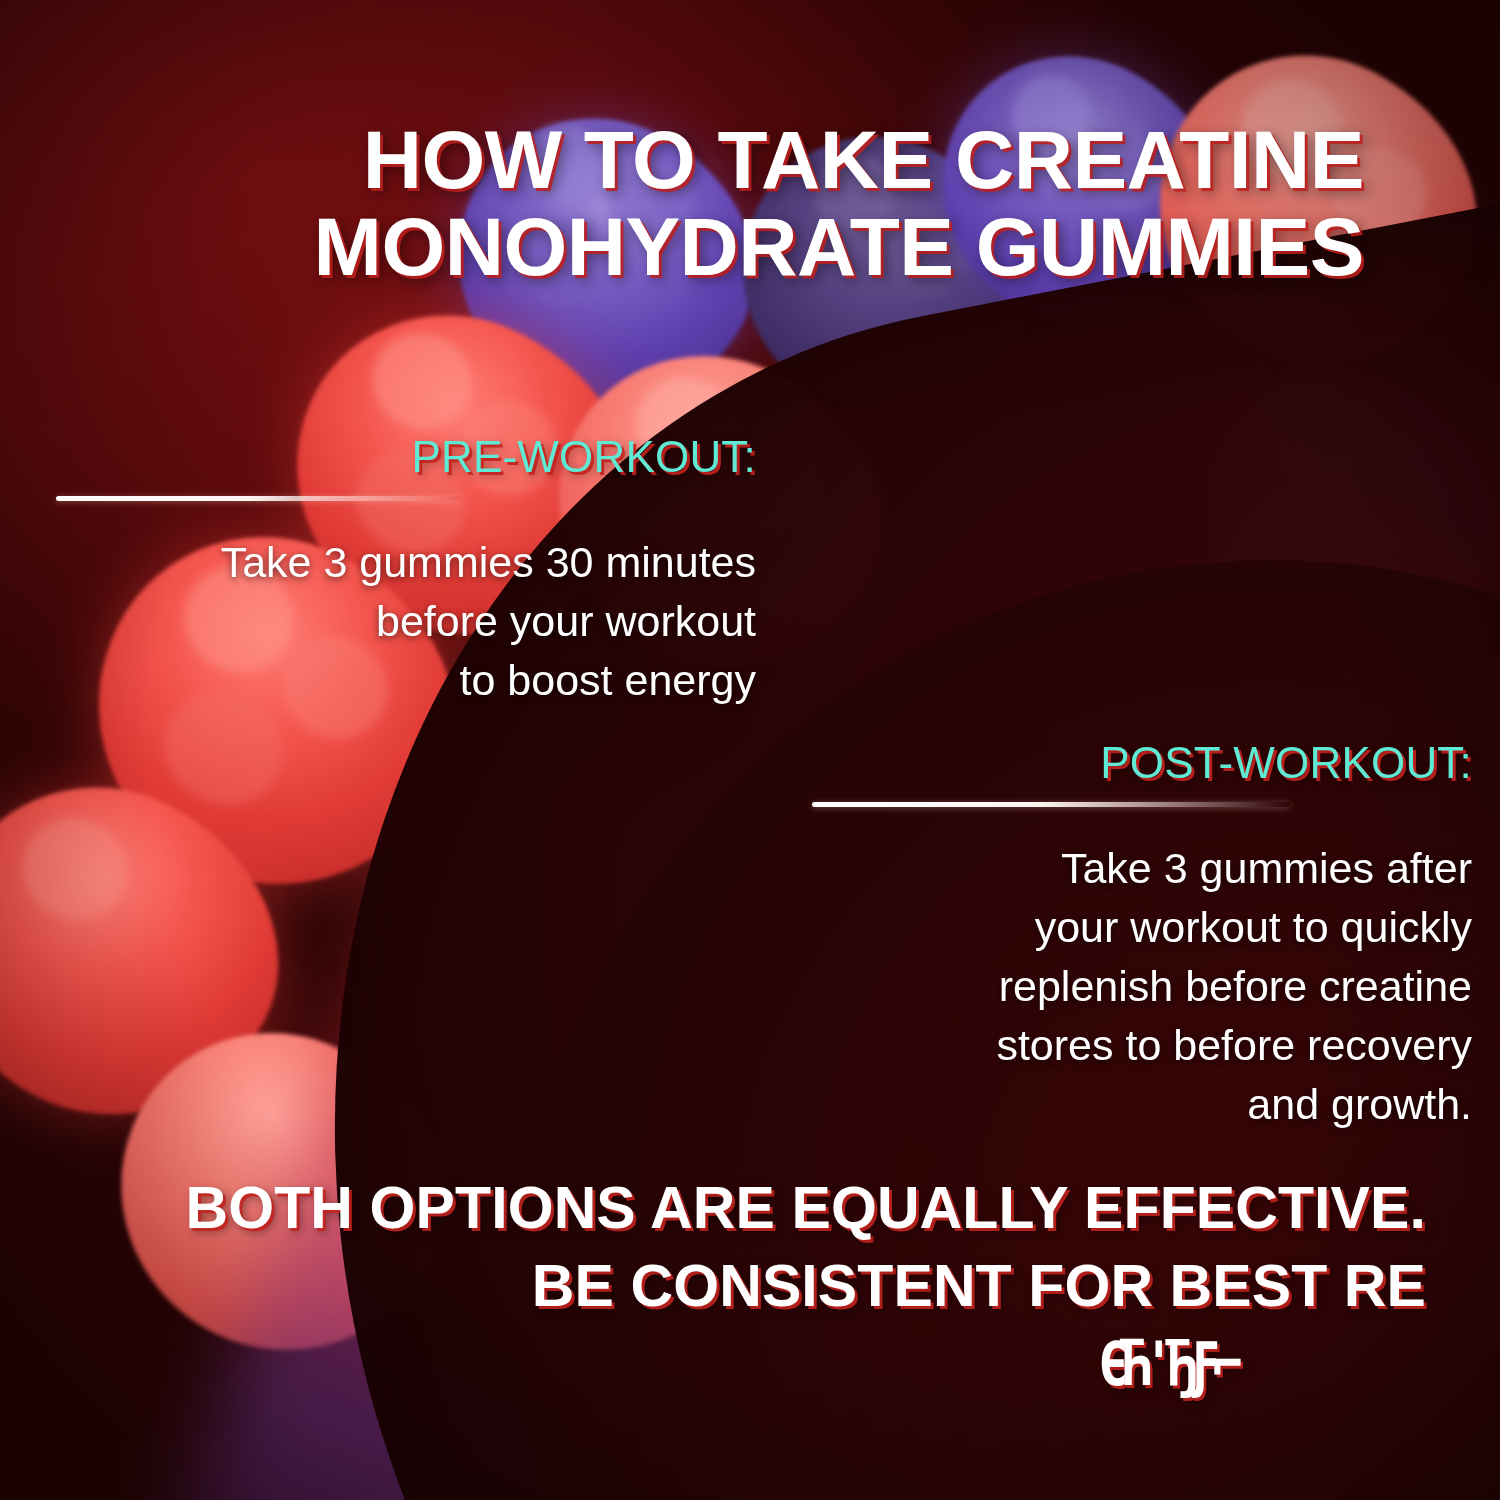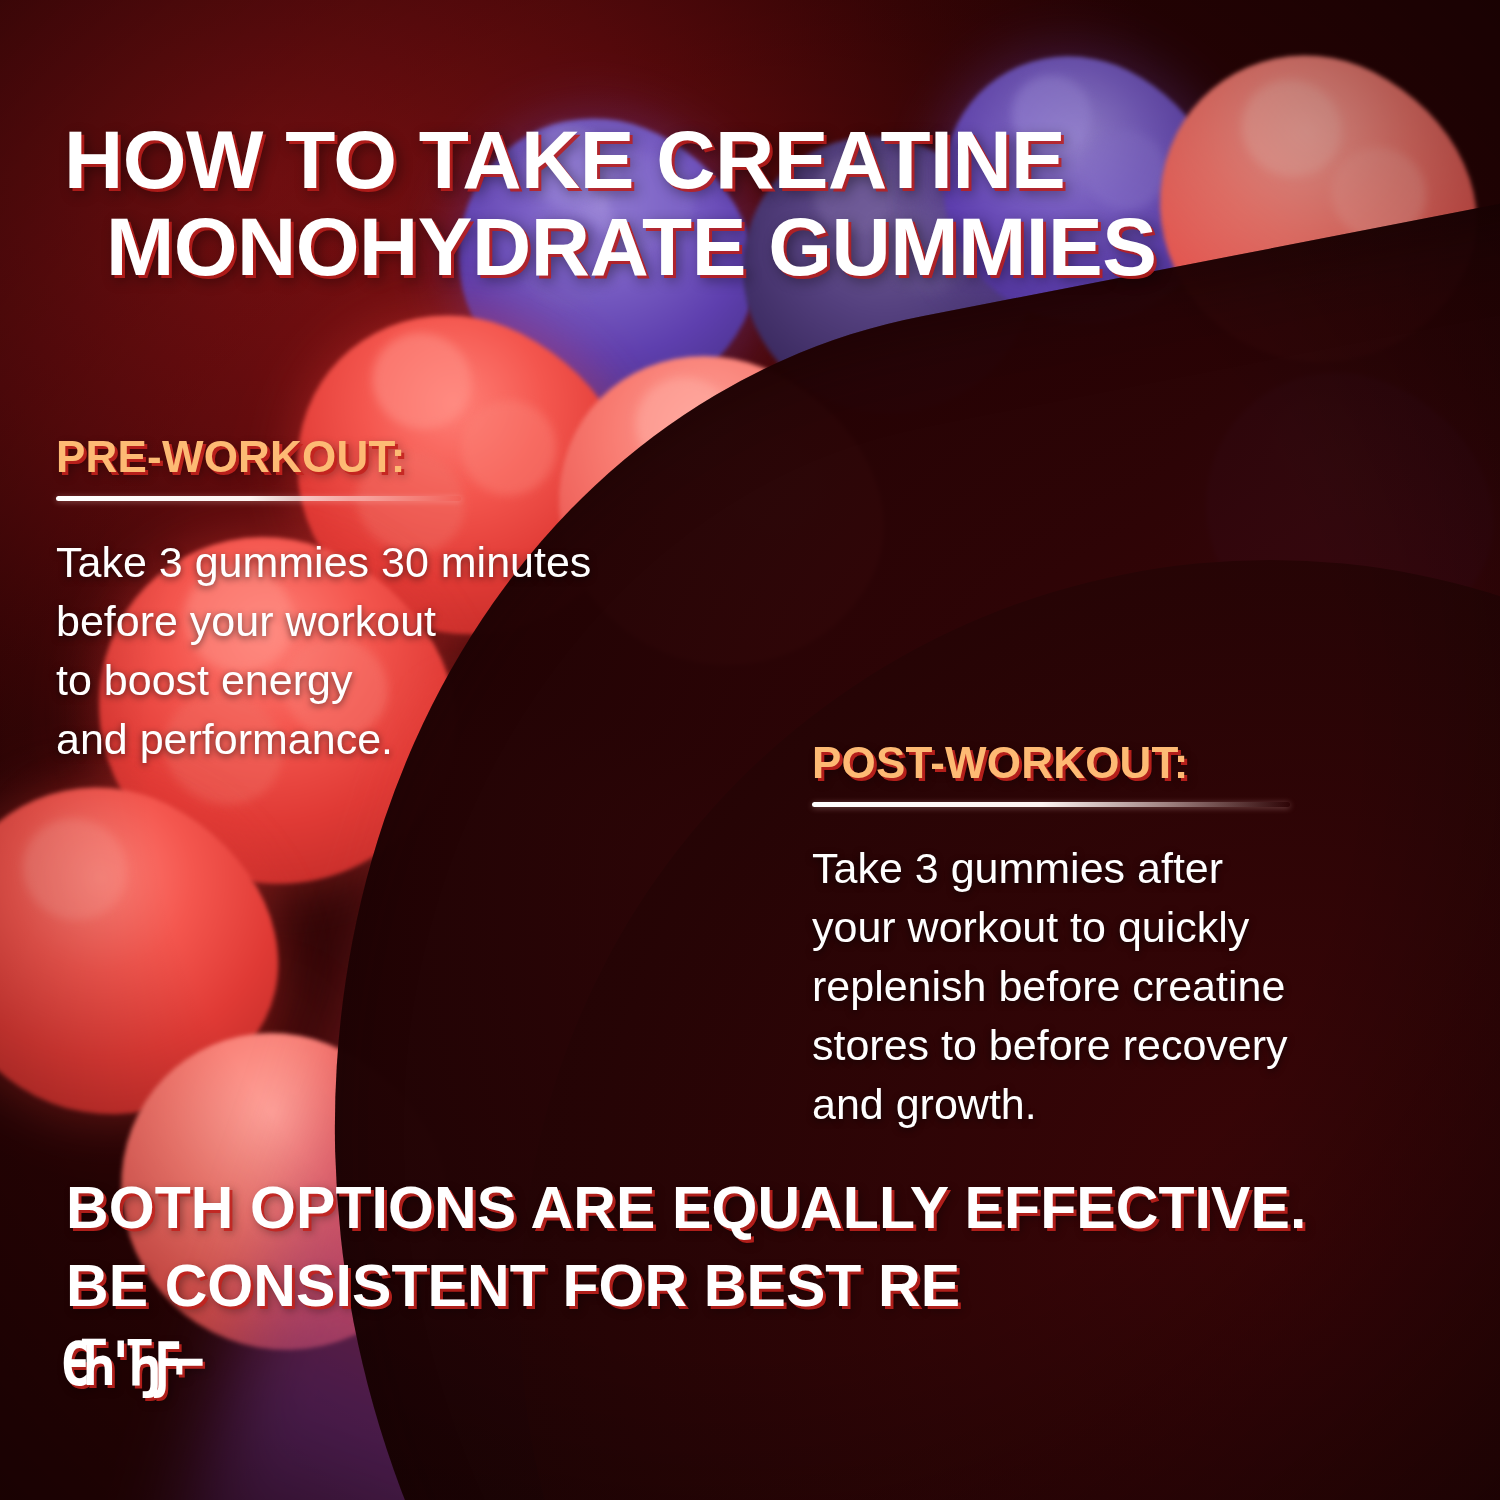--- a/index.html
+++ b/index.html
@@ -1,19 +1,20 @@
 <!DOCTYPE html>
 <html><head>
 <meta charset="utf-8">
 <style>
   html,body{margin:0;padding:0;background:#1a0305;}
   #poster{
     position:relative;width:1500px;height:1500px;overflow:hidden;
     font-family:"Liberation Sans","DejaVu Sans",sans-serif;
     background:#4d0708;
+    text-align:right;
   }
   
   .bg-base{
     position:absolute;inset:0;
     background:
       radial-gradient(ellipse 900px 700px at 18% 12%, #7d1012 0%, #5d0a0c 42%, #3c0506 75%, #2a0304 100%),
       linear-gradient(160deg,#6e0e10 0%,#4a0708 45%,#2c0405 100%);
   }
   .vignette{
     position:absolute;inset:0;
@@ -73,21 +74,21 @@
   .title{
     position:absolute;left:64px;top:62px;width:1300px;
     font-size:82px;line-height:1.06;font-weight:700;color:#fff;
     letter-spacing:-0.5px;text-transform:uppercase;
     font-stretch:condensed;
     text-shadow:3px 3px 0 rgba(190,30,28,.85), 5px 5px 14px rgba(0,0,0,.45);
   }
   .title .l2{display:block;padding-left:42px;}
   .sec{position:absolute;}
   .sec-head{
-    font-size:44px;font-weight:700;color:#fdba74;letter-spacing:.2px;
+    font-size:44px;font-weight:400;color:#5eead4;letter-spacing:.2px;
     text-transform:uppercase;white-space:nowrap;
     text-shadow:3px 3px 0 rgba(196,34,30,.9), 4px 4px 10px rgba(0,0,0,.4);
   }
   .rule{
     height:5px;margin-top:14px;border-radius:3px;
     background:linear-gradient(90deg,#ffffff 0%,#fdf4f2 48%,rgba(255,235,232,.55) 74%,rgba(255,220,215,0) 100%);
     box-shadow:0 1px 6px rgba(255,200,195,.35);
   }
   .sec-body{
     margin-top:32px;font-size:43px;line-height:1.37;color:#fff;font-weight:400;
@@ -178,21 +179,20 @@
     <span class="l2">MONOHYDRATE GUMMIES</span>
   </h1>
 
   <div class="sec" id="sec-pre">
     <div class="sec-head">PRE-WORKOUT:</div>
     <div class="rule"></div>
     <div class="sec-body">
       <span>Take 3 gummies 30 minutes</span>
       <span>before your workout</span>
       <span>to boost energy</span>
-      <span>and performance.</span>
     </div>
   </div>
 
   <div class="sec" id="sec-post">
     <div class="sec-head">POST-WORKOUT:</div>
     <div class="rule"></div>
     <div class="sec-body">
       <span>Take 3 gummies after</span>
       <span>your workout to quickly</span>
       <span>replenish before creatine</span>

